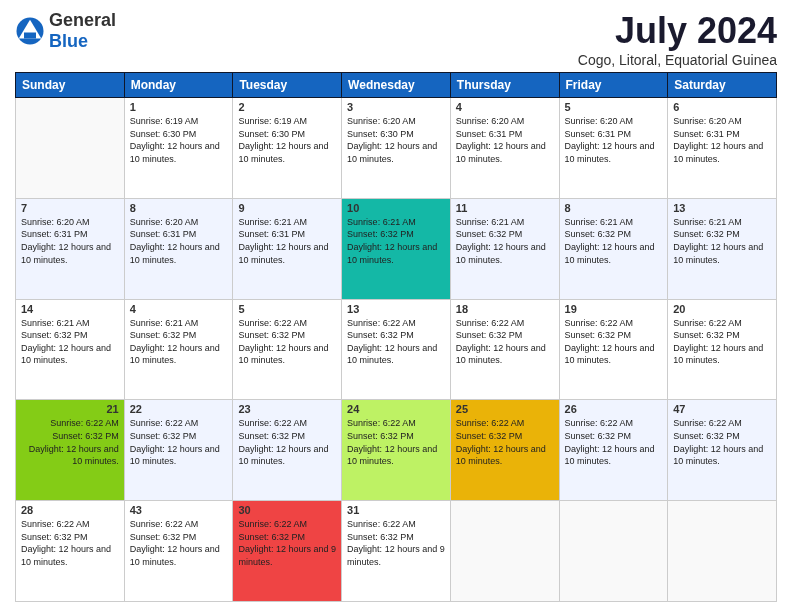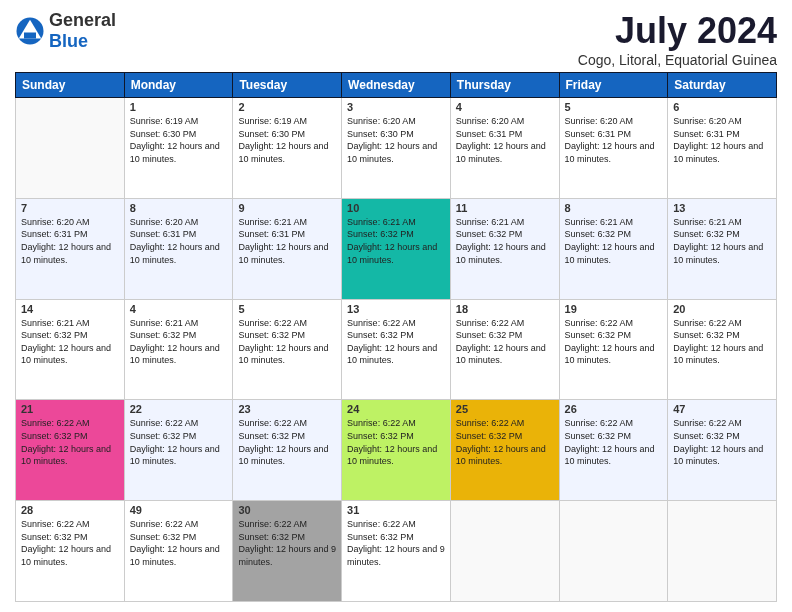--- a/index.html
+++ b/index.html
@@ -240,21 +240,21 @@
 Daylight: 12 hours and 10 minutes.</div>
           </td>
           <td style="background-color: rgb(255, 255, 255);">
             <span class="day-number">20</span>
             <div class="day-info" style="white-space: pre-line;">Sunrise: 6:22 AM
 Sunset: 6:32 PM
 Daylight: 12 hours and 10 minutes.</div>
           </td>
         </tr>
         <tr style="background-color: rgb(240, 244, 255);">
-          <td style="background-color: #ec4899;">
+          <td style="background-color: #84cc16; text-align: right;">
             <span class="day-number">21</span>
             <div class="day-info" style="white-space: pre-line;">Sunrise: 6:22 AM
 Sunset: 6:32 PM
 Daylight: 12 hours and 10 minutes.</div>
           </td>
           <td style="background-color: rgb(240, 244, 255);">
             <span class="day-number">22</span>
             <div class="day-info" style="white-space: pre-line;">Sunrise: 6:22 AM
 Sunset: 6:32 PM
 Daylight: 12 hours and 10 minutes.</div>
@@ -291,26 +291,26 @@
           </td>
         </tr>
         <tr style="background-color: rgb(255, 255, 255);">
           <td style="background-color: rgb(255, 255, 255);">
             <span class="day-number">28</span>
             <div class="day-info" style="white-space: pre-line;">Sunrise: 6:22 AM
 Sunset: 6:32 PM
 Daylight: 12 hours and 10 minutes.</div>
           </td>
           <td style="background-color: rgb(255, 255, 255);">
-            <span class="day-number">49</span>
-            <div class="day-info" style="white-space: pre-line;">Sunrise: 6:22 AM
-Sunset: 6:32 PM
-Daylight: 12 hours and 10 minutes.</div>
-          </td>
-          <td style="background-color: #a3a3a3;">
+            <span class="day-number">43</span>
+            <div class="day-info" style="white-space: pre-line;">Sunrise: 6:22 AM
+Sunset: 6:32 PM
+Daylight: 12 hours and 10 minutes.</div>
+          </td>
+          <td style="background-color: #ef4444;">
             <span class="day-number">30</span>
             <div class="day-info" style="white-space: pre-line;">Sunrise: 6:22 AM
 Sunset: 6:32 PM
 Daylight: 12 hours and 9 minutes.</div>
           </td>
           <td style="background-color: rgb(255, 255, 255); margin-left: 17px;">
             <span class="day-number">31</span>
             <div class="day-info" style="white-space: pre-line;">Sunrise: 6:22 AM
 Sunset: 6:32 PM
 Daylight: 12 hours and 9 minutes.</div>

